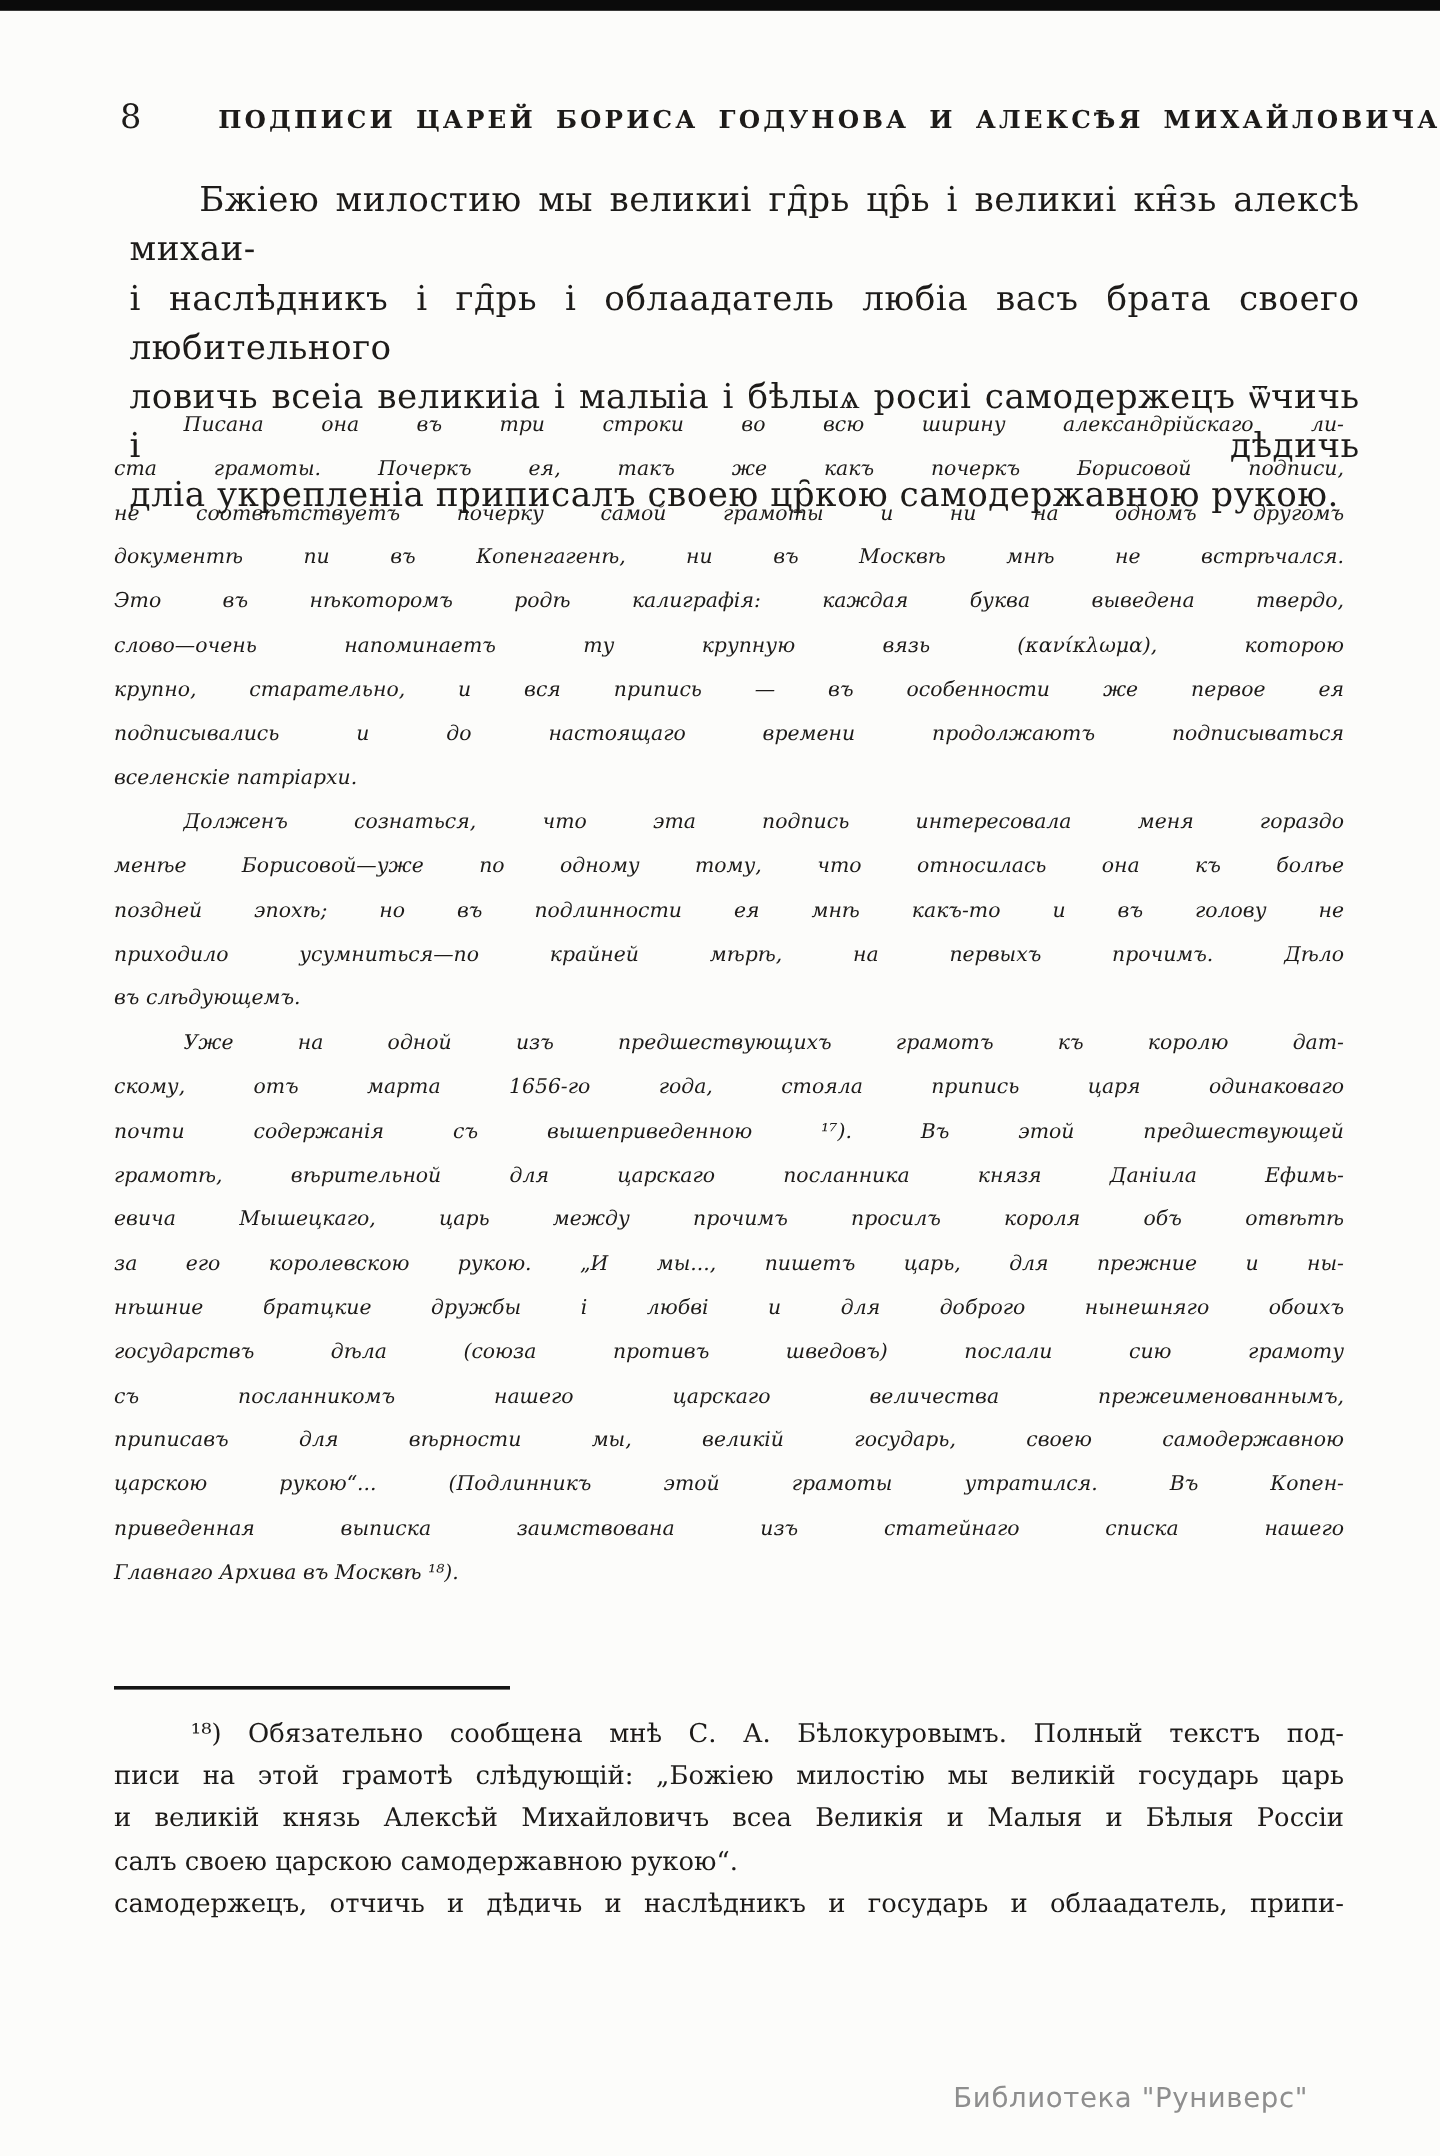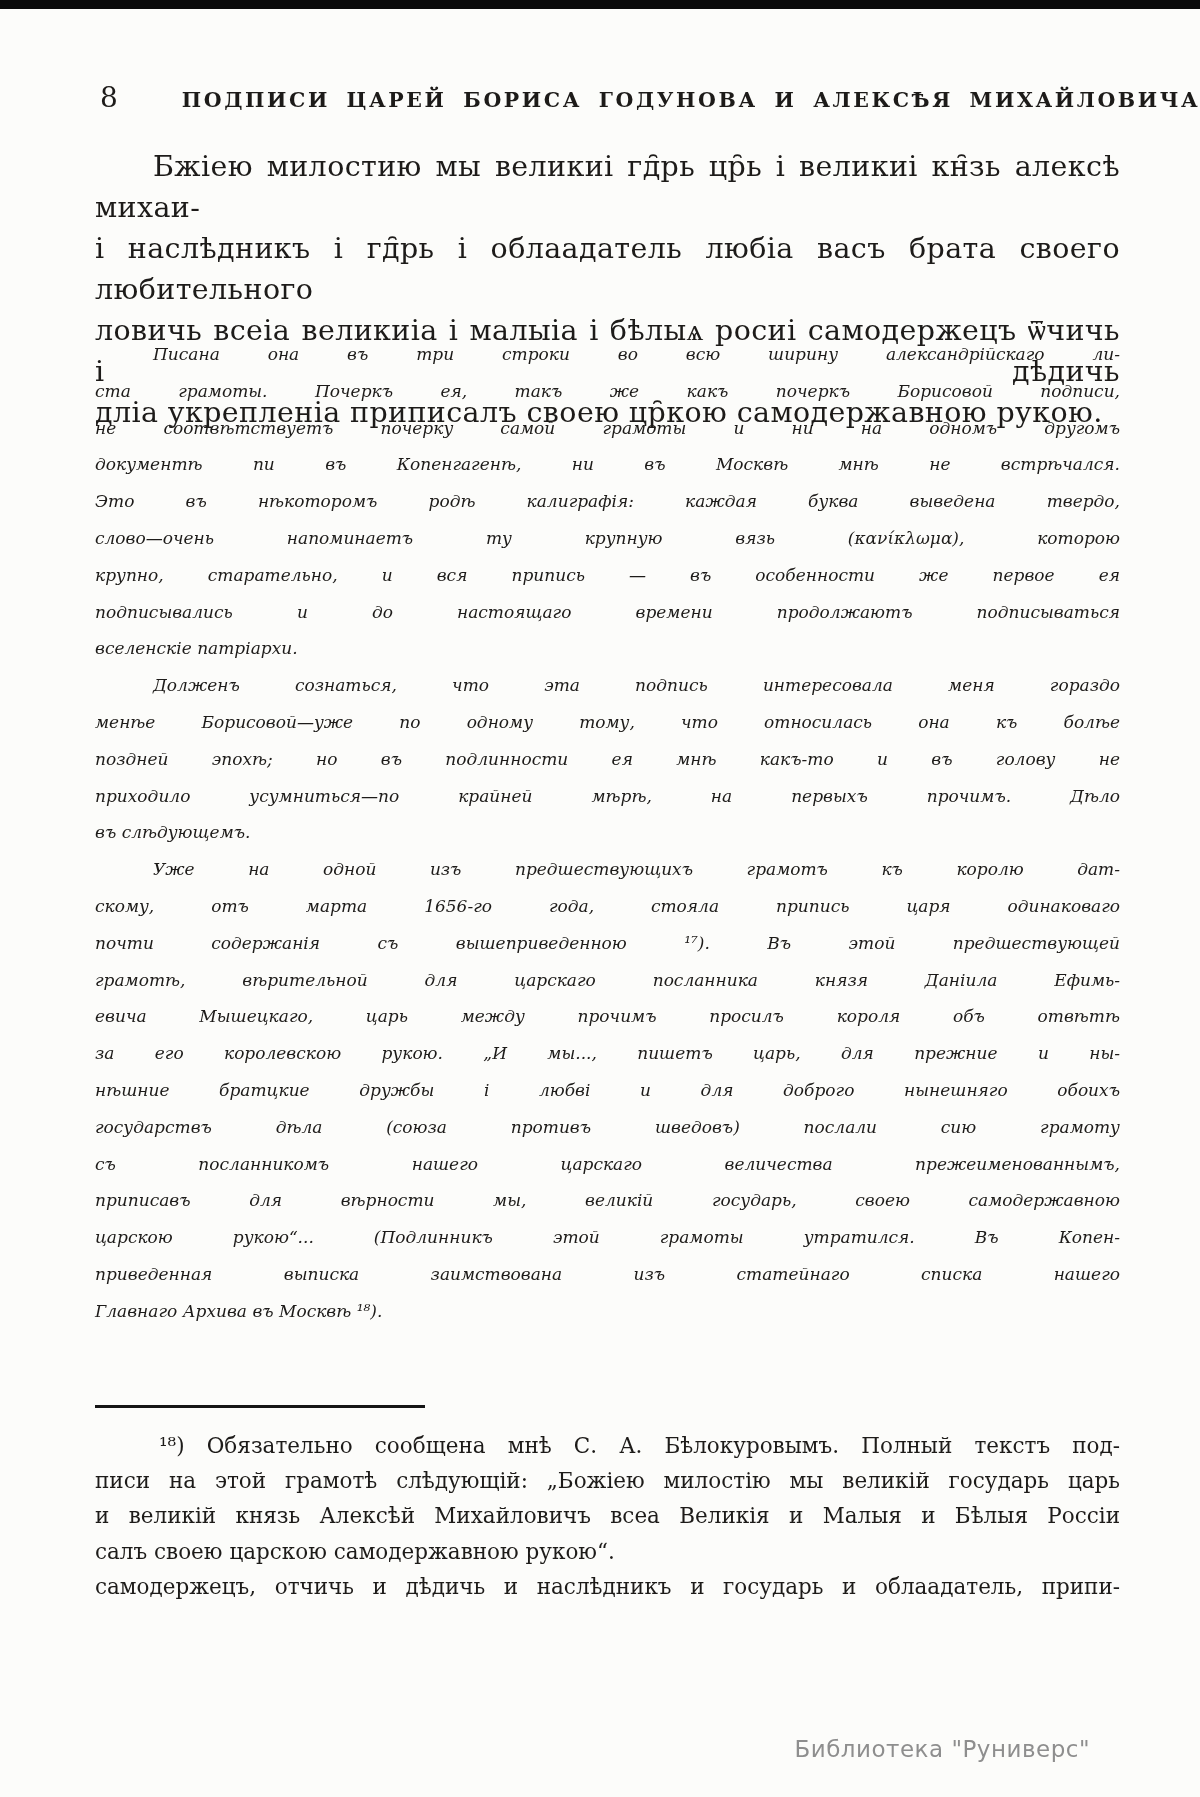--- a/index.html
+++ b/index.html
@@ -21,21 +21,21 @@
     display:flex;align-items:baseline;
   }
   .pagenum{font-size:28px;line-height:28px;}
   .running-title{
     margin-left:64px;
     font-size:20.5px;font-weight:bold;
     letter-spacing:2.6px;word-spacing:7px;
     white-space:nowrap;
   }
   .cs-quote{
-    position:absolute;top:146px;left:95px;width:1025px;
+    position:absolute;top:146px;left:108px;width:1025px;
     font-size:28.5px;line-height:41px;
     letter-spacing:0.4px;
   }
   .cs-quote .line:first-child{text-indent:58px;}
   .body-text{
     position:absolute;top:336px;left:95px;width:1025px;
     font-size:17px;line-height:36.8px;font-style:italic;
   }
   .para .line:first-child{text-indent:58px;}
   .line{white-space:normal;}

